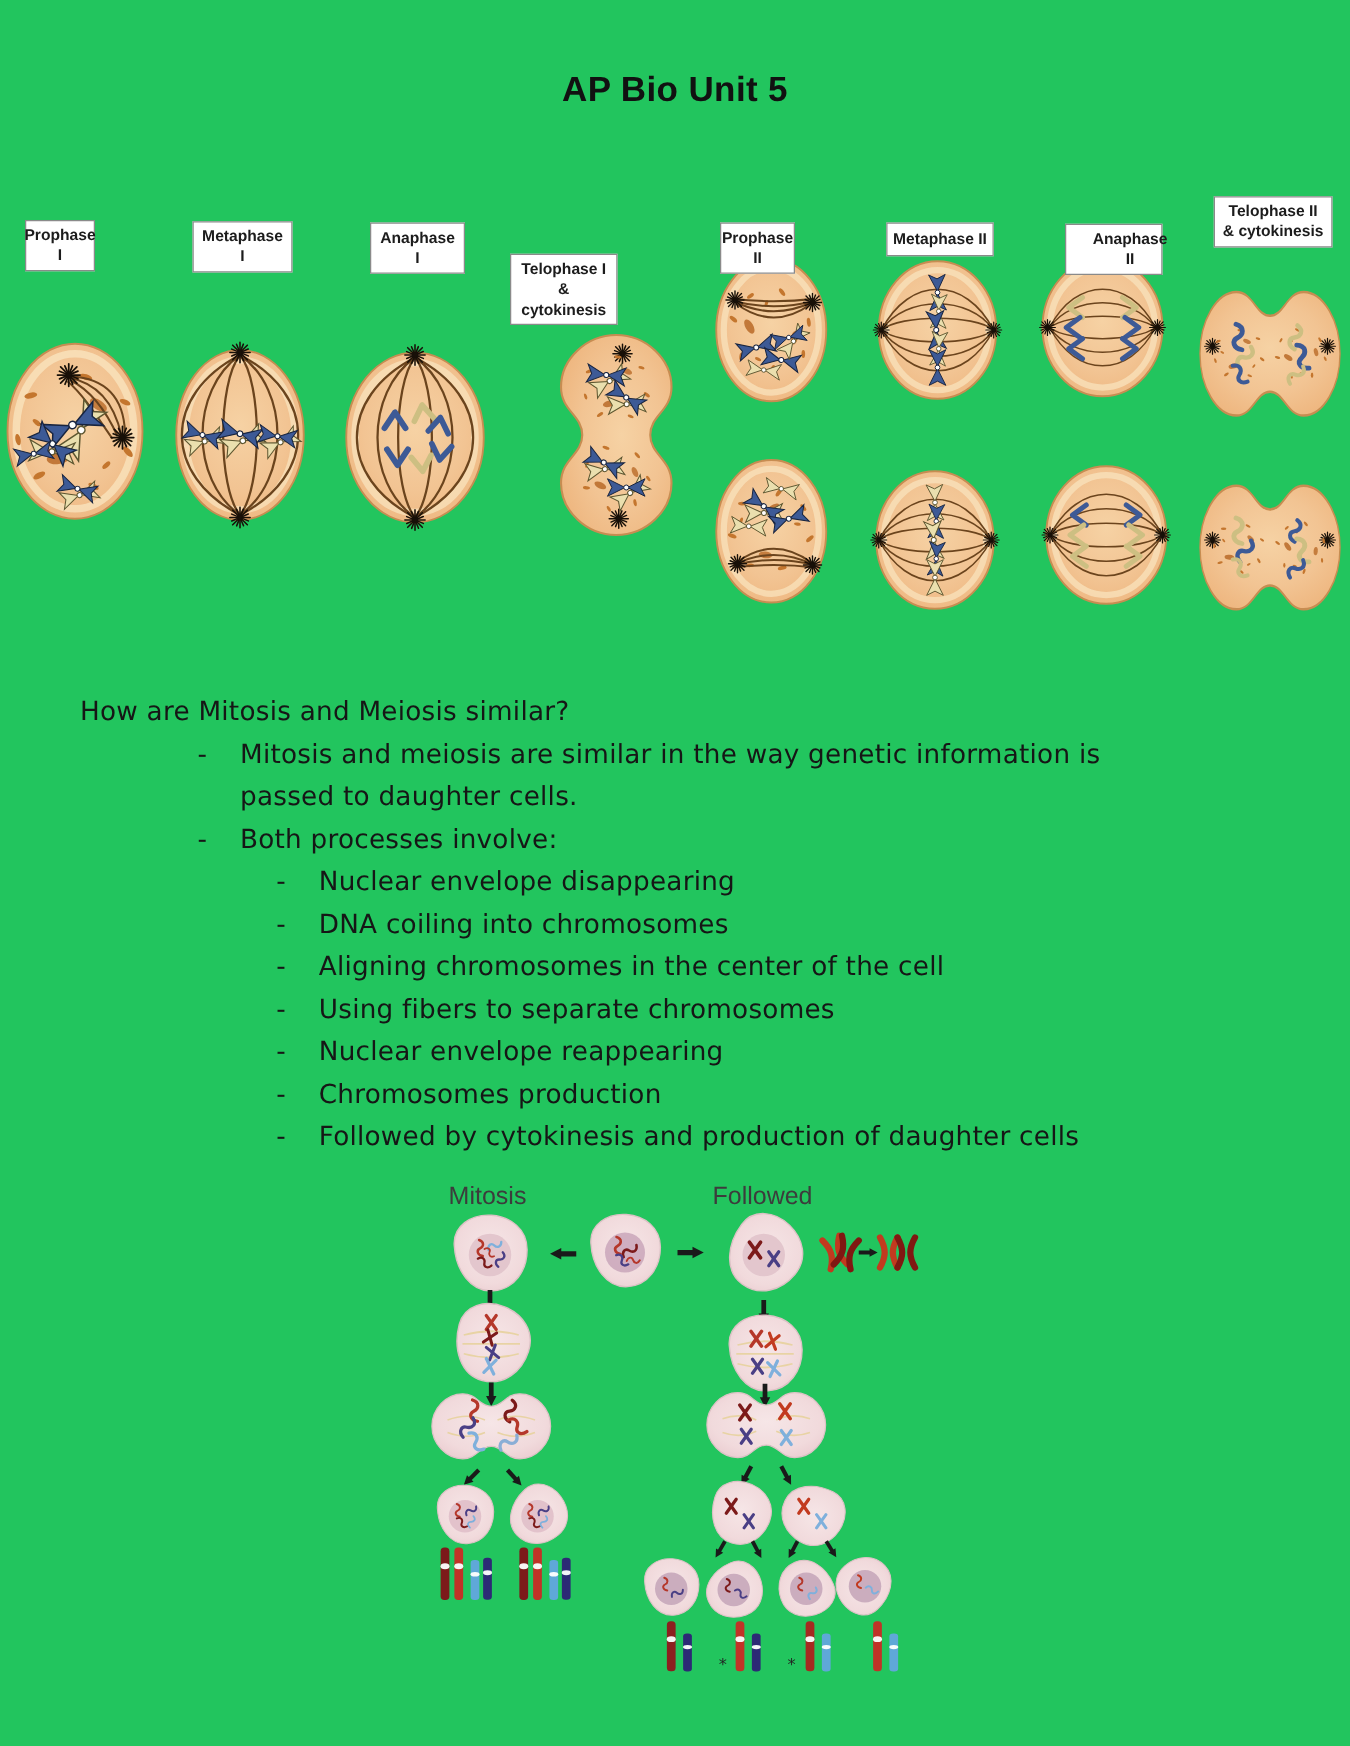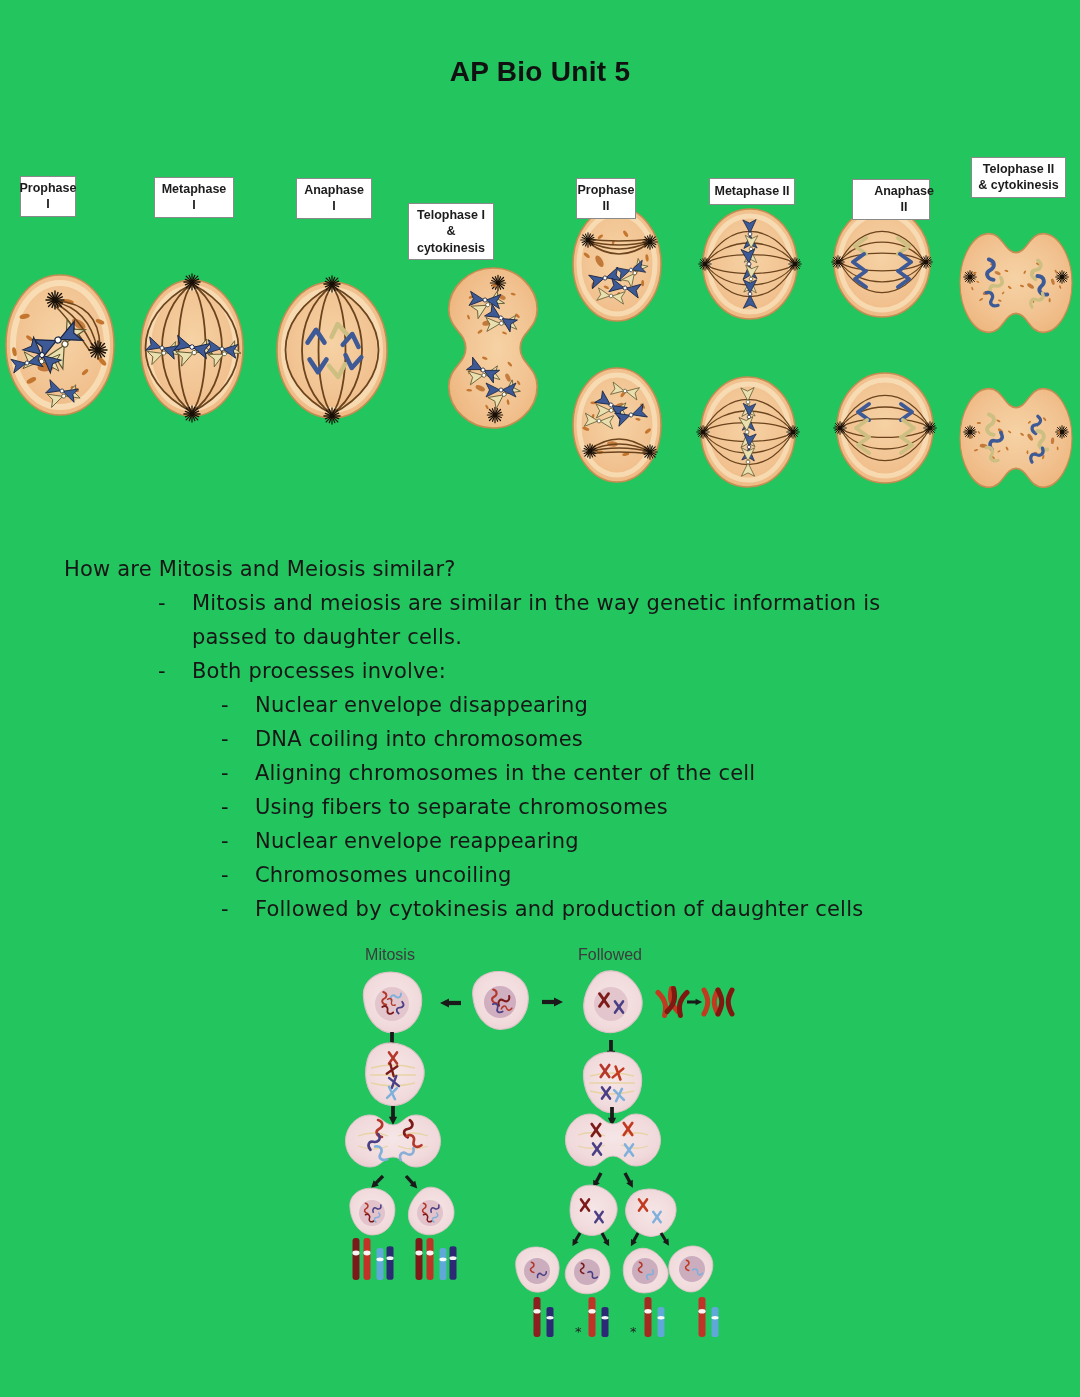--- a/index.html
+++ b/index.html
@@ -19,21 +19,21 @@
          font-size:21px;line-height:34px;color:#161616;letter-spacing:.2px;}
   .q{padding-left:64px;}
   .row{display:flex;}
   .row.l1{padding-left:158px;}
   .row.l2{padding-left:221px;}
   .dash{width:34px;flex:none;}
   .txt.w1{width:750px;}
   
   .fig2{position:absolute;left:330px;top:940px;width:420px;height:414px;}
   .fig2 svg{position:absolute;left:0;top:0;width:420px;height:412px;}
-  .fig2-label{position:absolute;top:6px;width:90px;text-align:center;font-size:16px;
+  .fig2-label{position:absolute;top:6px;width:90px;text-align:center;font-size:20px;
               color:#3c3c3c;font-family:"Liberation Sans",sans-serif;}
   .fl-mitosis{left:15px;}
   .fl-meiosis{left:235px;}
   .ast-txt{font-family:"DejaVu Sans",sans-serif;font-size:13px;fill:#222;}
 </style>
 </head>
 <body>
 
 <div class="page">
 
@@ -310,21 +310,21 @@
     <div class="row l2">
       <span class="dash">-</span>
       <span class="txt">Using fibers to separate chromosomes</span>
     </div>
     <div class="row l2">
       <span class="dash">-</span>
       <span class="txt">Nuclear envelope reappearing</span>
     </div>
     <div class="row l2">
       <span class="dash">-</span>
-      <span class="txt">Chromosomes uncoiling</span>
+      <span class="txt">Chromosomes production</span>
     </div>
     <div class="row l2">
       <span class="dash">-</span>
       <span class="txt">Followed by cytokinesis and production of daughter cells</span>
     </div>
   </div>
 
   <div class="fig2">
     <div class="fig2-label fl-mitosis">Mitosis</div>
     <div class="fig2-label fl-meiosis">Followed</div>

